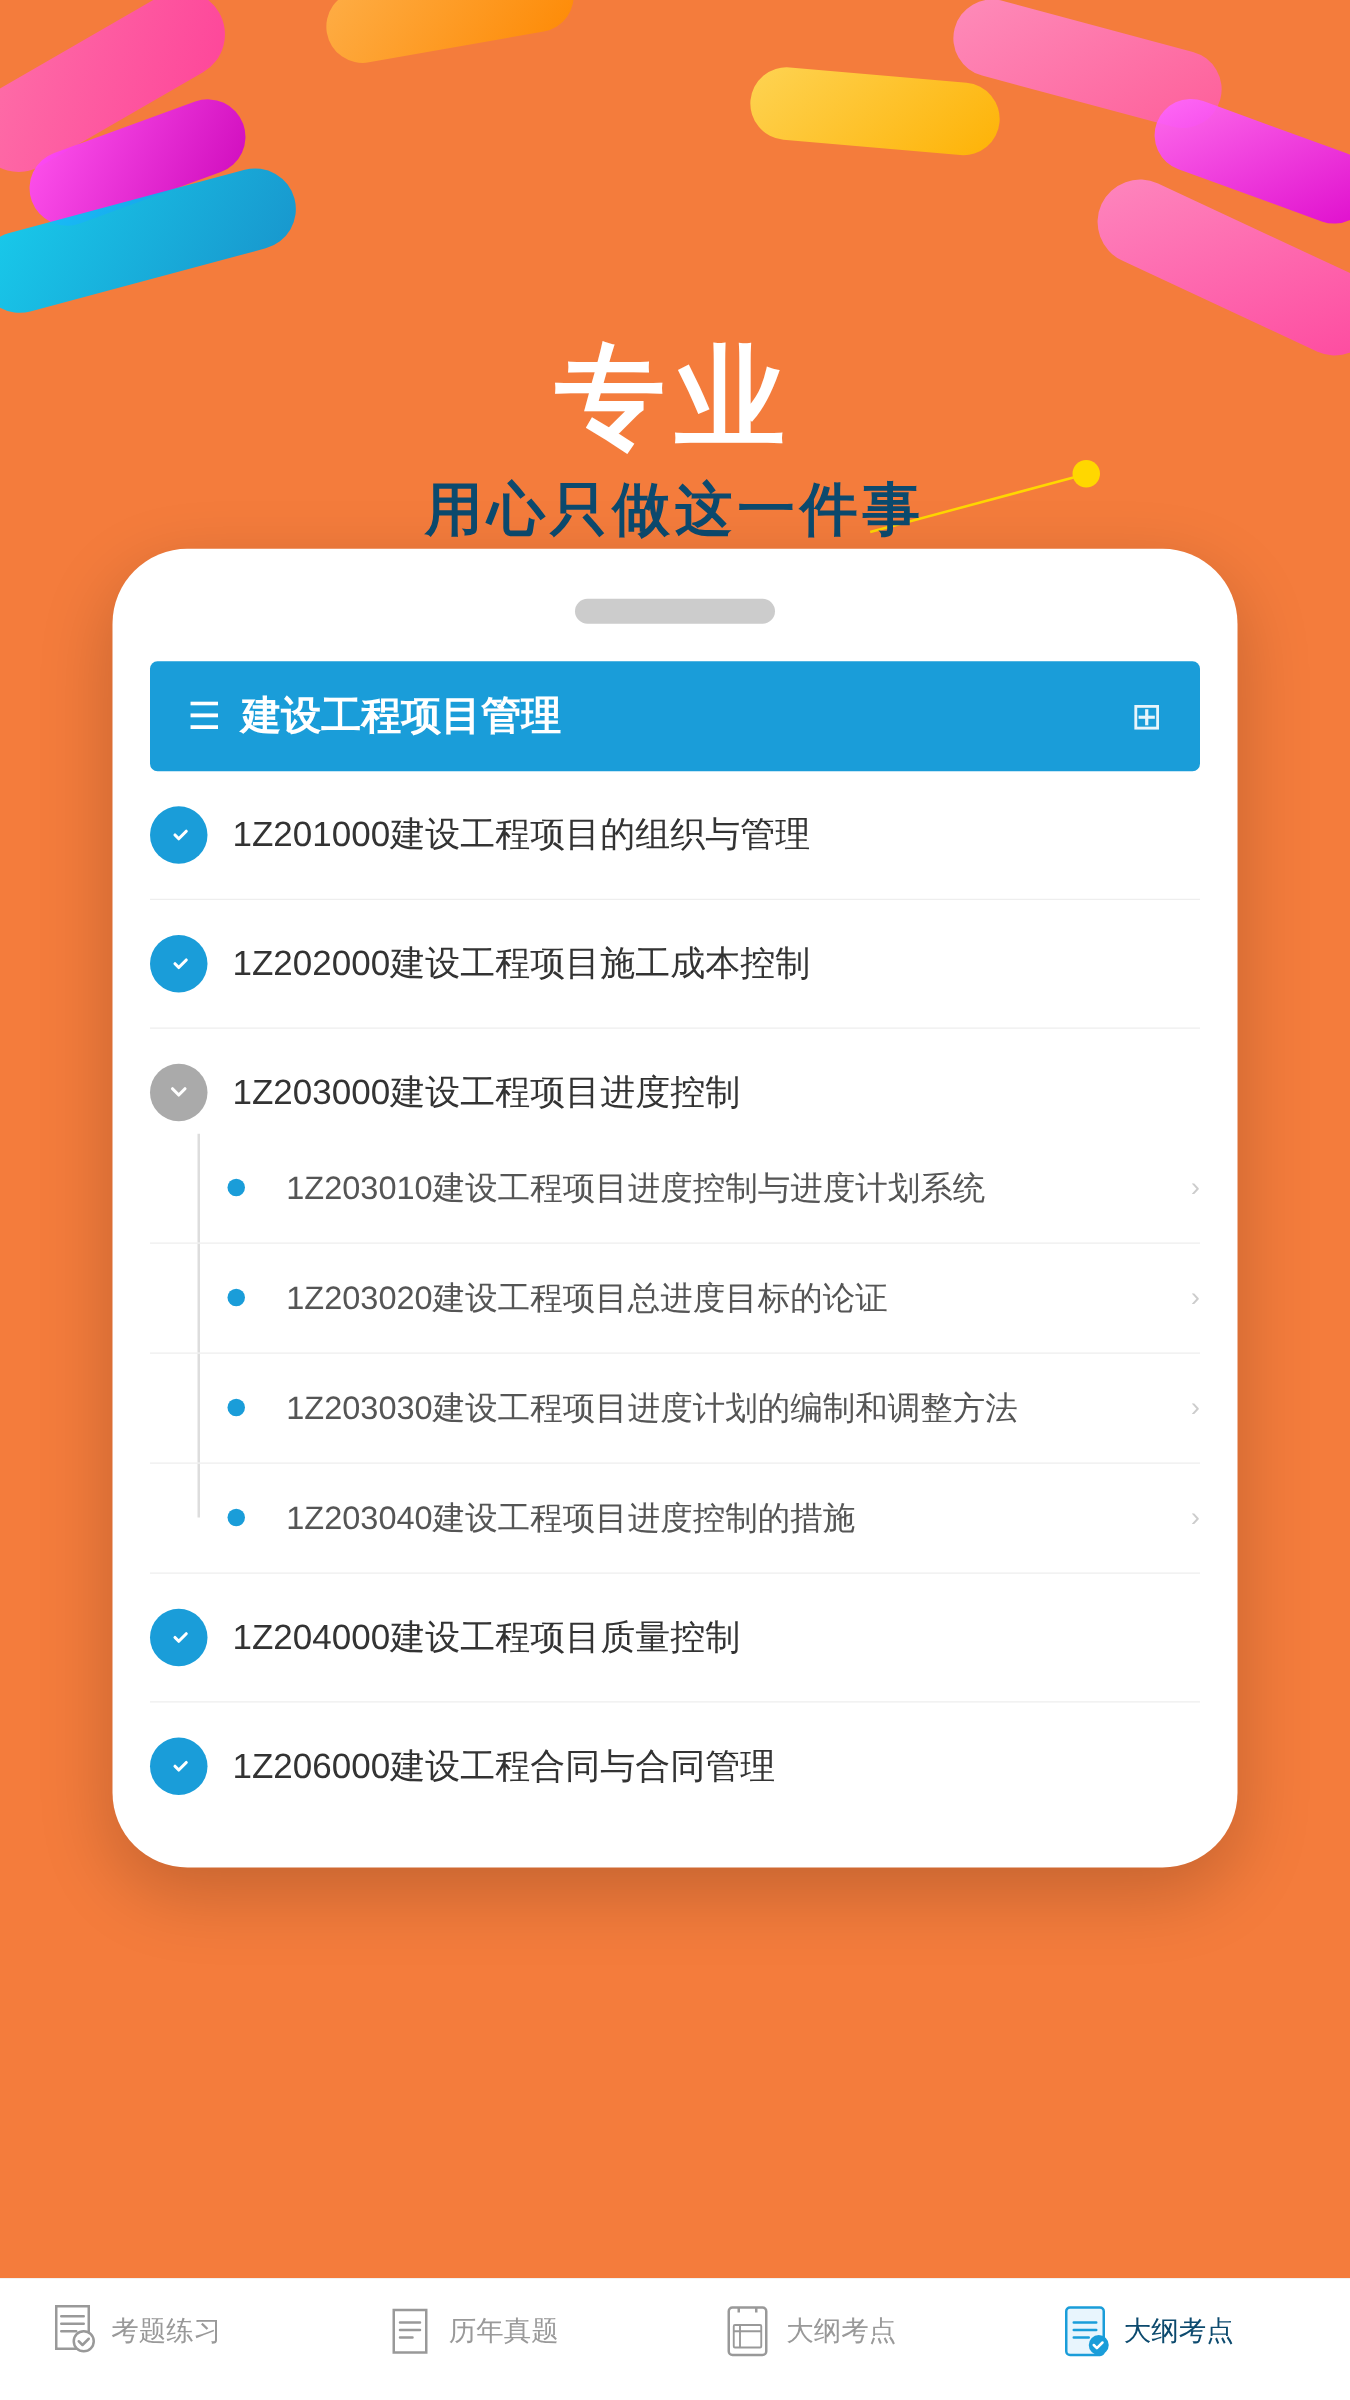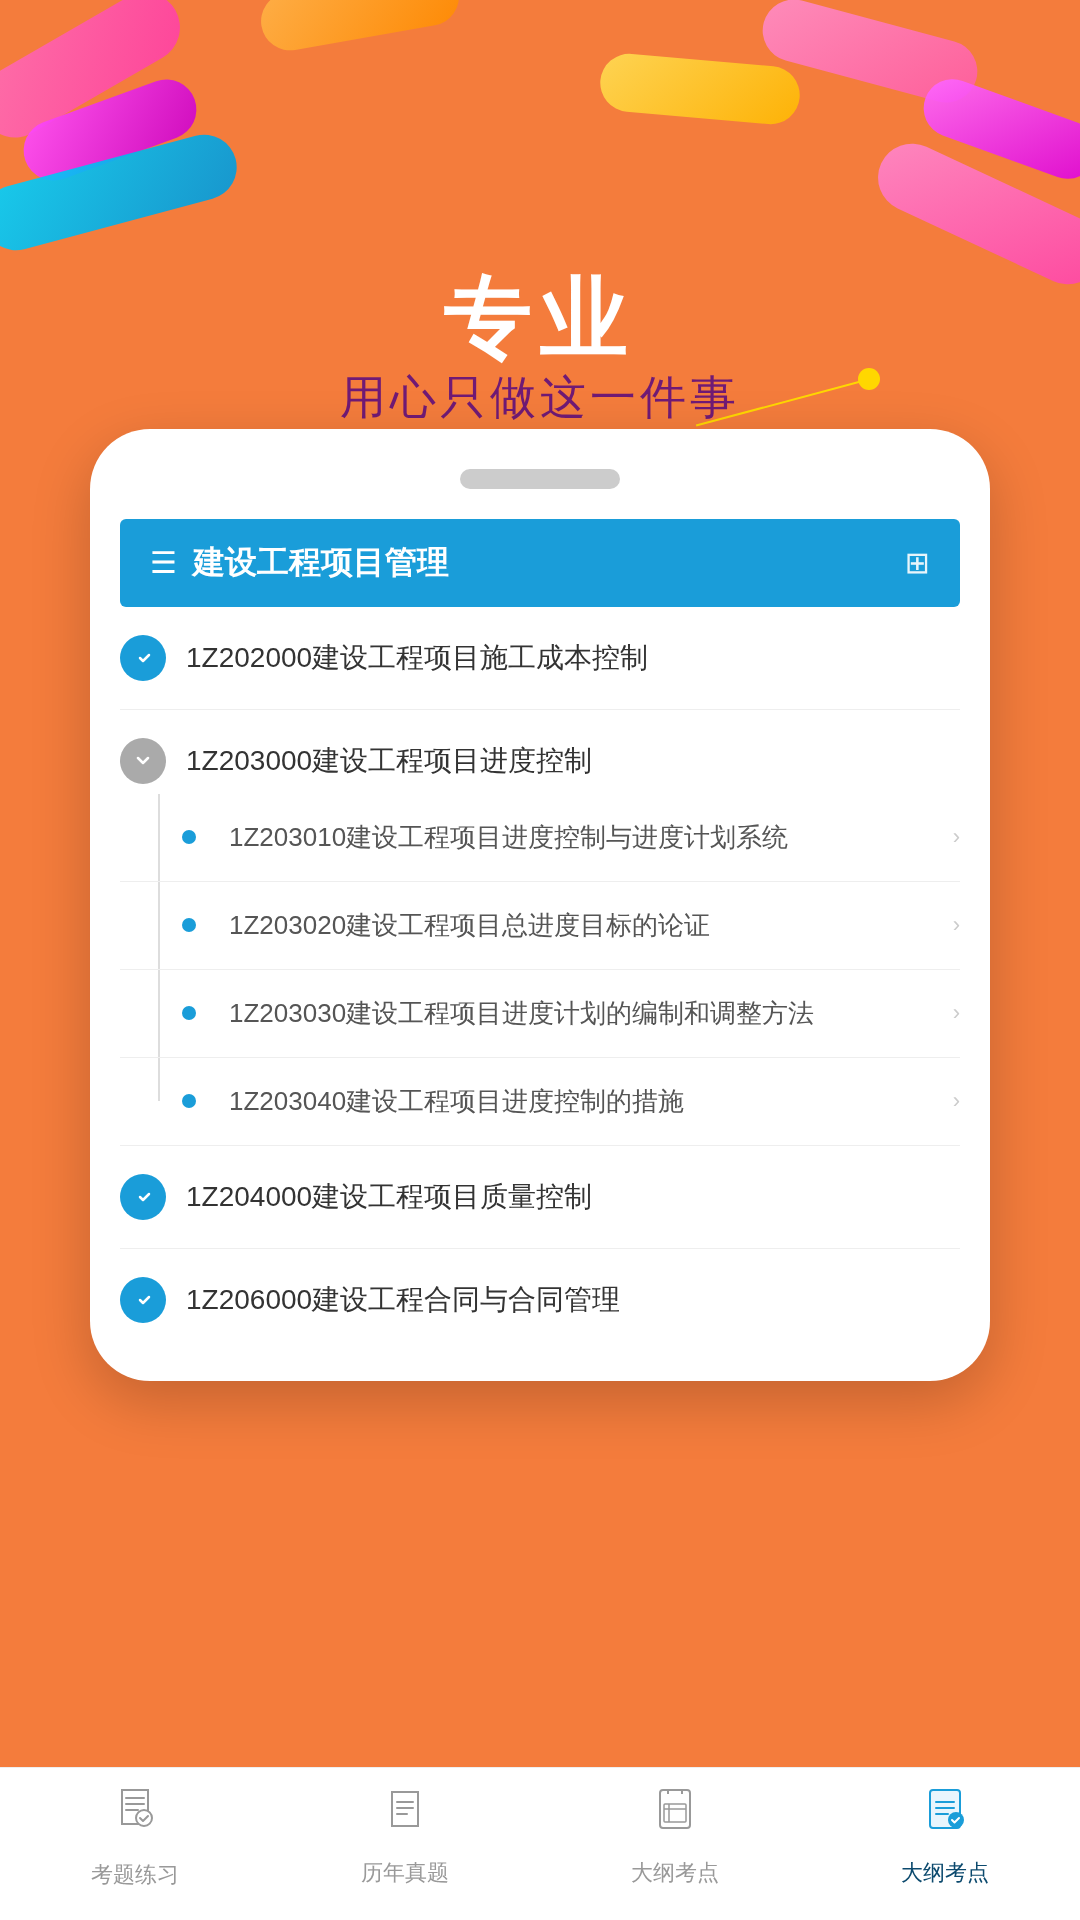--- a/index.html
+++ b/index.html
@@ -103,23 +103,23 @@
     }
     .hero-title {
       font-size: 88px;
       font-weight: 900;
       color: white;
       letter-spacing: 8px;
       line-height: 1.1;
     }
     .hero-subtitle {
       font-size: 46px;
-      color: #701a75;
-      margin-top: 0;
-      font-weight: 400;
+      color: #0c4a6e;
+      margin-top: 10px;
+      font-weight: 700;
       letter-spacing: 4px;
     }
 
     
     .phone-mockup {
       position: relative;
       z-index: 10;
       margin: 0 auto;
       width: 900px;
       background: white;
@@ -255,23 +255,22 @@
       background: white;
       border-top: 1px solid #EEEEEE;
       display: flex;
       align-items: center;
       justify-content: space-around;
       padding: 16px 0 30px 0;
       z-index: 100;
     }
     .nav-item {
       display: flex;
-      flex-direction: column;
-      align-items: center;
-      gap: 26px;
+      align-items: center;
+      gap: 8px;
       cursor: pointer;
       min-width: 200px;
     }
     .nav-label {
       font-size: 22px;
       color: #999;
     }
     .nav-label-active {
       color: #0c4a6e;
       text-align: right;
@@ -305,20 +304,28 @@
   <div class="list-header">
     <div class="list-header-left">
       <span class="list-icon">☰</span>
       <span class="list-header-title">建设工程项目管理</span>
     </div>
     <span class="grid-icon">⊞</span>
   </div>
 
   <div class="menu-list">
 
+    <div class="menu-item">
+      <div class="menu-item-icon icon-blue">
+        <svg width="22" height="22" viewBox="0 0 22 22" fill="none">
+          <path d="M8 11l3 3 6-6" stroke="white" stroke-width="2.5" stroke-linecap="round" stroke-linejoin="round"></path>
+        </svg>
+      </div>
+      <span class="menu-item-text">1Z201000建设工程项目的组织与管理</span>
+    </div>
 
     <div class="menu-item">
       <div class="menu-item-icon icon-blue">
         <svg width="22" height="22" viewBox="0 0 22 22" fill="none">
           <path d="M8 11l3 3 6-6" stroke="white" stroke-width="2.5" stroke-linecap="round" stroke-linejoin="round"></path>
         </svg>
       </div>
       <span class="menu-item-text">1Z202000建设工程项目施工成本控制</span>
     </div>
 

